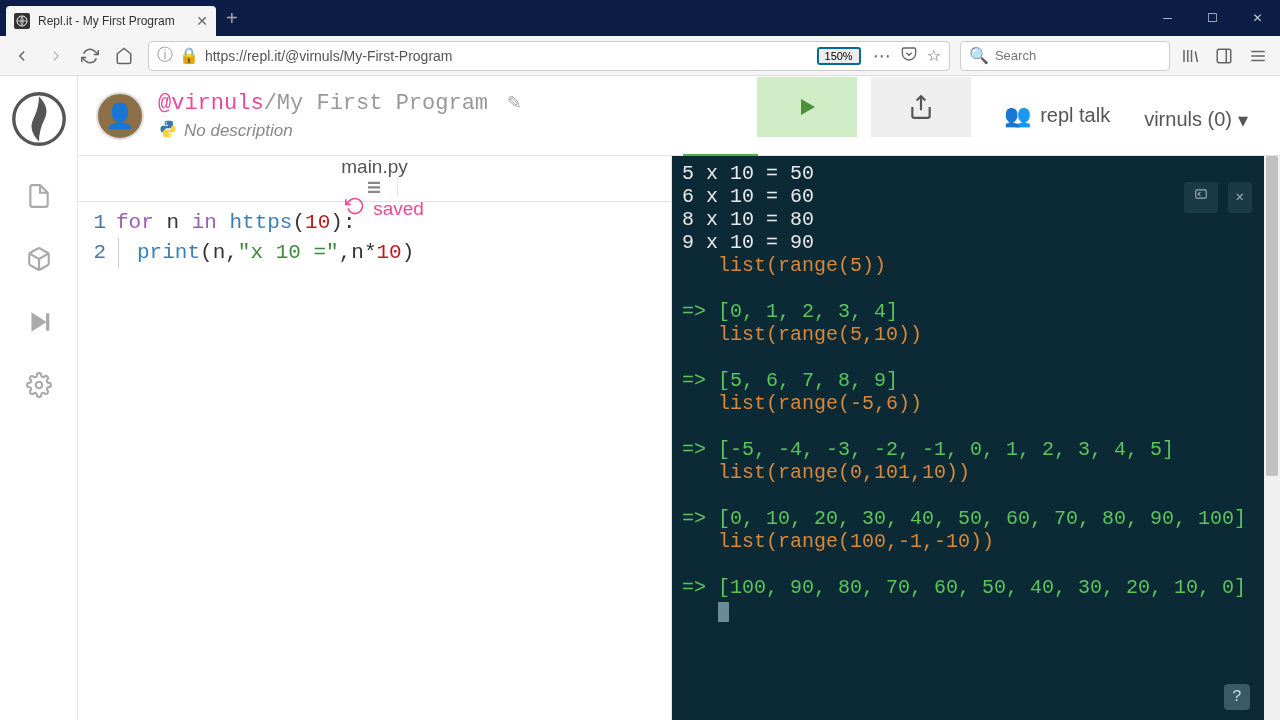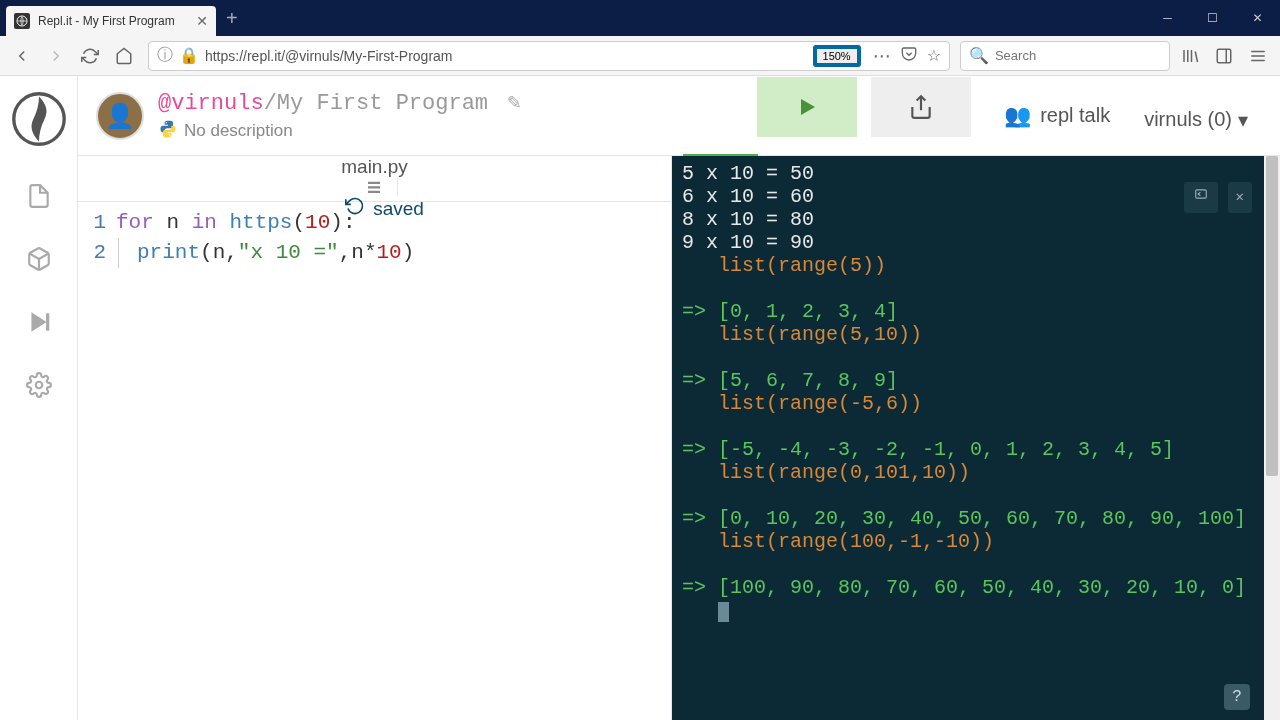--- a/index.html
+++ b/index.html
@@ -15,60 +15,60 @@
     .newtab { color: #aaa; font-size: 20px; margin-left: 10px; }
     .window-controls { margin-left: auto; display: flex; }
     .window-btn { width: 45px; height: 36px; display: flex; align-items: center; justify-content: center; color: #ccc; font-size: 12px; }
     
     
     .navbar { height: 40px; background: #f5f5f5; border-bottom: 1px solid #ddd; display: flex; align-items: center; padding: 0 8px; gap: 6px; }
     .nav-btn { width: 28px; height: 28px; display: flex; align-items: center; justify-content: center; color: #666; border-radius: 4px; }
     .nav-btn.disabled { color: #bbb; }
     .urlbar { flex: 1; height: 30px; border: 1px solid #ccc; border-radius: 4px; display: flex; align-items: center; padding: 0 8px; gap: 6px; background: #fff; margin: 0 4px; }
     .url-text { flex: 1; font-size: 14px; color: #555; }
-    .zoom-badge { background: #eee; border: 4px solid #0369a1; border-radius: 3px; padding: 1px 6px; font-size: 11px; }
+    .zoom-badge { background: #eee; border: 2px solid #0369a1; border-radius: 3px; padding: 1px 6px; font-size: 11px; }
     .searchbox { width: 210px; height: 30px; border: 1px solid #ccc; border-radius: 4px; display: flex; align-items: center; padding: 0 8px; gap: 6px; background: #fff; }
     .searchbox input { border: none; outline: none; font-size: 13px; width: 100%; color: #999; }
     
     
     .app { display: flex; height: calc(720px - 36px - 40px); }
     
     
     .sidebar-left { width: 78px; border-right: 1px solid #e5e5e5; display: flex; flex-direction: column; align-items: center; padding-top: 15px; gap: 35px; }
     .sidebar-icon { width: 28px; height: 28px; color: #aaa; display: flex; align-items: center; justify-content: center; }
     
     
     .main { flex: 1; display: flex; flex-direction: column; min-width: 0; }
     
     
     .header { height: 80px; display: flex; align-items: center; padding: 0 18px; gap: 14px; border-bottom: 1px solid #e5e5e5; }
     .avatar { width: 48px; height: 48px; border-radius: 50%; background: #8b6f47; border: 2px solid #ddd; display: flex; align-items: center; justify-content: center; font-size: 24px; }
     .header-info { flex: 1; }
     .breadcrumb { font-family: 'Courier New', monospace; font-size: 22px; color: #999; }
     .breadcrumb .user { color: #ec4899; }
     .breadcrumb .edit-icon { color: #aaa; margin-left: 6px; }
-    .desc-row { display: flex; align-items: center; gap: 6px; margin-top: 3px; }
+    .desc-row { display: flex; align-items: center; gap: 6px; margin-top: 3px; font-style: italic; }
     .desc { color: #888; font-size: 17px; }
     .header-btn { width: 100px; height: 60px; display: flex; align-items: center; justify-content: center; font-size: 24px; margin-top: -18px; }
     .run-btn { background: #d1edc7; color: #4a8f3a; }
     .share-btn { background: #eee; color: #555; }
     .repl-talk { display: flex; align-items: center; gap: 8px; color: #555; font-size: 20px; margin: 0 20px; }
     .talk-icon { color: #d8a834; font-size: 22px; }
     .user-menu { display: flex; align-items: center; gap: 6px; color: #555; font-size: 20px; margin-right: 14px; margin-top: 8px; }
     
     
     .content { flex: 1; display: flex; min-height: 0; position: relative; }
     .run-progress { position: absolute; top: -2px; left: 605px; width: 75px; height: 3px; background: #4caf50; }
     
     
     .editor-pane { width: 594px; display: flex; flex-direction: column; border-right: 1px solid #e5e5e5; }
     .file-tabs { height: 46px; display: flex; align-items: center; border-bottom: 1px solid #e5e5e5; flex-direction: column; }
     .file-tab { padding: 0 24px; font-size: 19px; color: #555; height: 100%; display: flex; align-items: center; }
     .file-tab.divider { border-right: 1px solid #e5e5e5; padding: 0 14px; color: #888; }
-    .saved-indicator { display: flex; align-items: center; gap: 8px; color: #0c4a6e; font-size: 19px; padding-left: 20px; text-align: right; }
+    .saved-indicator { display: flex; align-items: center; gap: 8px; color: #ec4899; font-size: 19px; padding-left: 20px; text-align: right; }
     .code-area { flex: 1; display: flex; font-family: 'Courier New', monospace; font-size: 21px; padding-top: 6px; }
     .gutter { width: 38px; text-align: right; padding-right: 10px; color: #4a7aa8; line-height: 30px; }
     .code { flex: 1; line-height: 30px; }
     .indent-guide { display: inline-block; border-left: 1px solid #ccc; margin-left: 2px; padding-left: 18px; }
     .kw { color: #9a5eb5; }
     .fn { color: #3d7fb5; }
     .num { color: #b91c1c; }
     .str { color: #3d8a3d; }
     .op { color: #333; }
     .plain { color: #333; }

